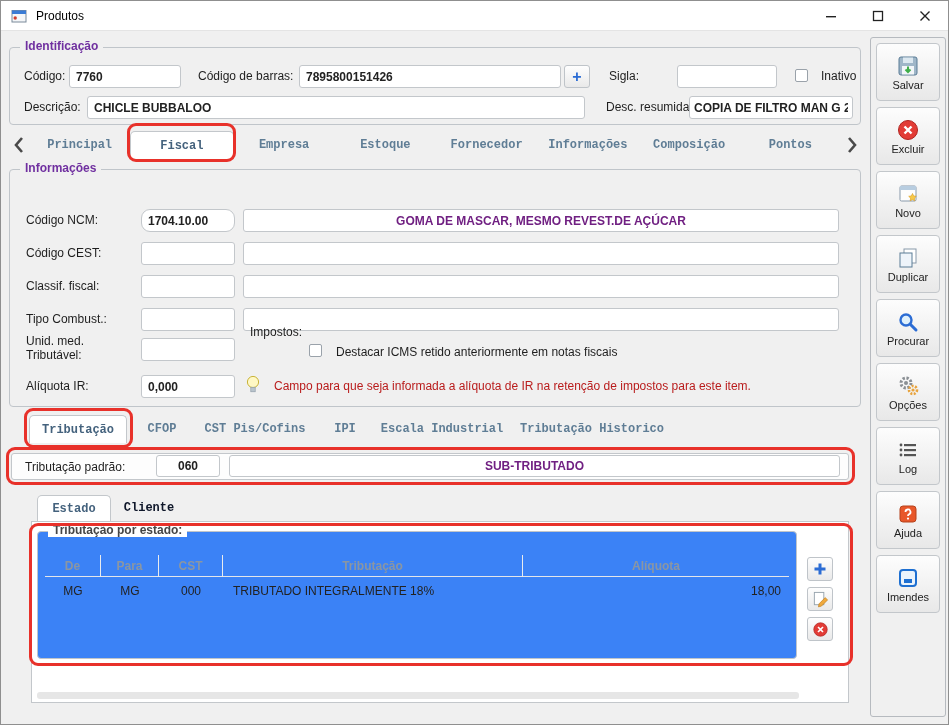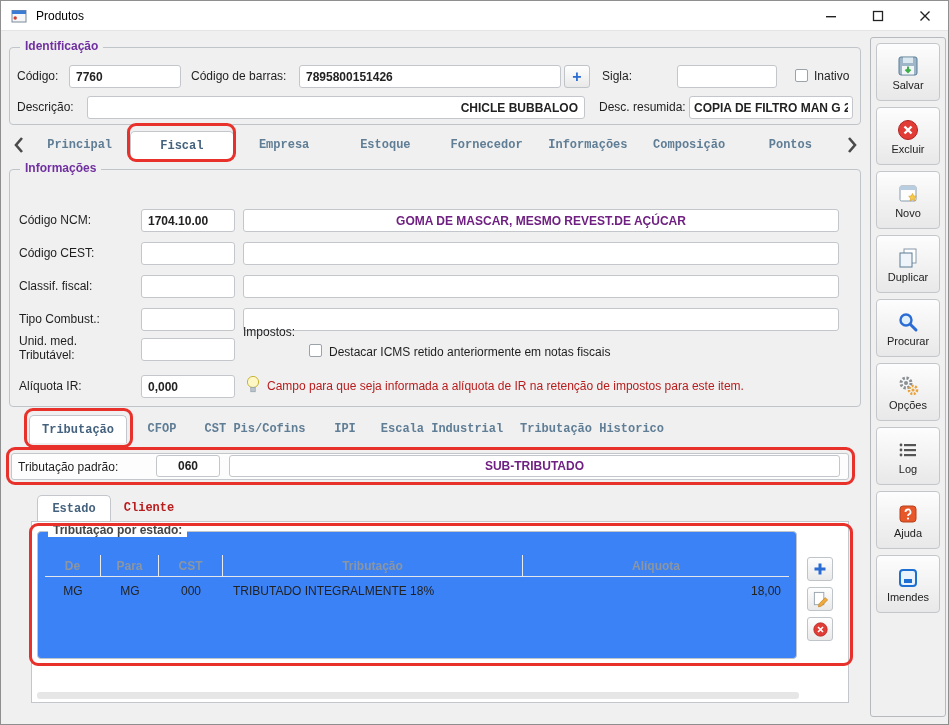--- a/index.html
+++ b/index.html
@@ -14,21 +14,21 @@
               display: flex; align-items: center; padding-left: 10px; gap: 9px; z-index: 10; }
   .title { font-size: 12px; color: #000; }
   .win-controls { position: absolute; right: 0; top: 0; height: 30px; display: flex; }
   .win-btn { width: 47px; height: 30px; display: flex; align-items: center; justify-content: center; cursor: pointer; }
 
   .group { position: absolute; border: 1px solid #c0c5ca; border-radius: 4px; }
   .legend { position: absolute; top: -9px; left: 10px; font-weight: bold; color: #7030a0;
             background: #f0f0f0; padding: 0 5px; white-space: nowrap; }
   .legend.dark { color: #454545; background: #ffffff; }
 
-  .lbl { position: absolute; white-space: nowrap; color: #1e1e1e; }
+  .lbl { position: absolute; white-space: nowrap; color: #1e1e1e; margin-left: 7px; }
   .tb { position: absolute; height: 23px; border: 1px solid #c3c7cb; border-radius: 3px;
         background: #fff; font: bold 12px "Liberation Sans","DejaVu Sans",sans-serif;
         color: #222; padding: 0 6px; outline: none; }
   .field { position: absolute; height: 23px; border: 1px solid #c3c7cb; border-radius: 3px;
            background: #fff; display: flex; align-items: center; justify-content: center;
            font-weight: bold; color: #702082; }
   .cb { position: absolute; width: 13px; height: 13px; background: #fff;
         border: 1px solid #9aa2aa; border-radius: 2px; cursor: pointer; }
 
   .tabs-row { position: absolute; display: flex; font-family: Liberation Mono, monospace; }
@@ -108,21 +108,21 @@
   <span class="lbl" style="left:190px;top:68px">Código de barras:</span>
   <input class="tb" style="left: 298px; top: 64px; width: 262px;" value="7895800151426">
   <div class="btn-sq" style="left:563px;top:64px;width:26px;height:23px">
     <span class="plus-glyph">+</span>
   </div>
   <span class="lbl" style="left:601px;top:68px">Sigla:</span>
   <input class="tb" style="left: 676px; top: 64px; width: 100px;" value="">
   <span class="cb" style="left:794px;top:68px"></span>
   <span class="lbl" style="left:813px;top:68px">Inativo</span>
   <span class="lbl" style="left:16px;top:99px">Descrição:</span>
-  <input class="tb" style="left: 86px; top: 95px; width: 498px; text-align: right;" value="CHICLE BUBBALOO">
+  <input class="tb" style="left: 86px; top: 95px; width: 498px;" value="CHICLE BUBBALOO">
   <span class="lbl" style="left:598px;top:99px">Desc. resumida:</span>
   <input class="tb" style="left: 688px; top: 95px; width: 164px; padding: 0px 4px;" value="COPIA DE FILTRO MAN G 20">
 
   <div class="chevron" style="left:8px;top:131px;width:18px;height:26px">
     <svg width="11" height="18" viewBox="0 0 11 18">
         <path d="M9 2 L3 9 L9 16" stroke="#4a4a4a" stroke-width="2.6" fill="none"></path>
       </svg>
   </div>
   <div class="tabs-row" style="left:28px;top:130px;width:812px;height:28px">
     <div class="tab" style="flex:1">Principal</div>
@@ -139,21 +139,21 @@
         <path d="M2 2 L8 9 L2 16" stroke="#4a4a4a" stroke-width="2.6" fill="none"></path>
       </svg>
   </div>
   <div class="annot" style="left:126px;top:122px;width:109px;height:39px"></div>
 
   <div class="group" style="left:8px;top:168px;width:852px;height:238px">
     <span class="legend">Informações</span>
   </div>
 
   <span class="lbl" style="left:18px;top:212px">Código NCM:</span>
-  <input class="tb" style="left: 140px; top: 208px; width: 94px;" value="1704.10.00">
+  <input class="tb" style="left: 140px; top: 208px; width: 94px; border-radius: 9px;" value="1704.10.00">
   <div class="field" style="left:242px;top:208px;width:596px">
     <span>GOMA DE MASCAR, MESMO REVEST.DE AÇÚCAR</span>
   </div>
 
   <span class="lbl" style="left:18px;top:245px">Código CEST:</span>
   <input class="tb" style="left: 140px; top: 241px; width: 94px;" value="">
   <div class="field" style="left:242px;top:241px;width:596px">
     <span></span>
   </div>
 
@@ -199,21 +199,21 @@
   <div class="bar" style="left:10px;top:452px;width:838px;height:27px"></div>
   <span class="lbl" style="left:17px;top:459px">Tributação padrão:</span>
   <input class="tb" style="left: 155px; top: 454px; width: 64px; height: 22px; text-align: center;" value="060">
   <div class="field" style="left:228px;top:454px;width:611px;height:22px">
     <span>SUB-TRIBUTADO</span>
   </div>
   <div class="annot" style="left:5px;top:446px;width:849px;height:38px"></div>
 
   <div class="tabs-row" style="left:36px;top:494px;height:26px;z-index:3">
     <div class="tab selected" style="width:74px">Estado</div>
-    <div class="tab" style="width:76px;color:#b91c1c">Cliente</div>
+    <div class="tab" style="width:76px;color:#0f172a">Cliente</div>
   </div>
   <div class="panel" style="left:30px;top:520px;width:818px;height:182px"></div>
 
   <div class="group" style="left:36px;top:530px;width:760px;height:128px;background:#3b82f6">
     <span class="legend dark">Tributação por estado:</span>
   </div>
 
   <div class="tbl-header" style="left:44px;top:554px;width:744px">
     <div class="th" style="width:56px">De</div>
     <div class="th" style="width:58px">Para</div>

